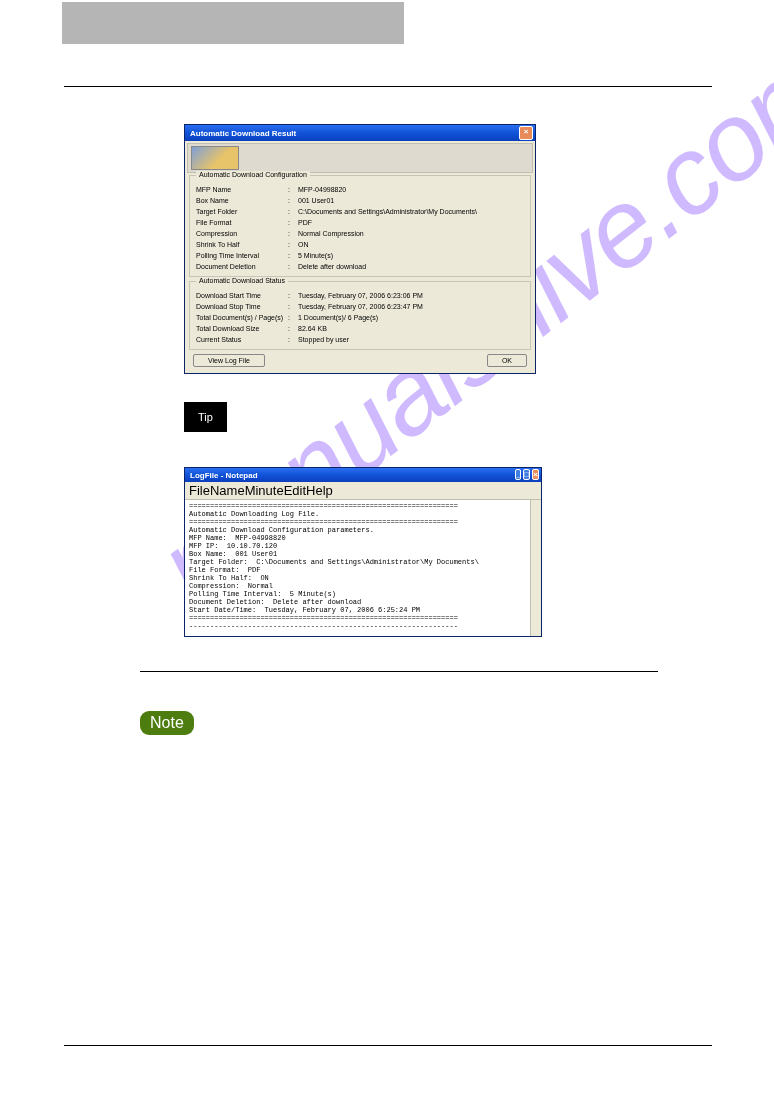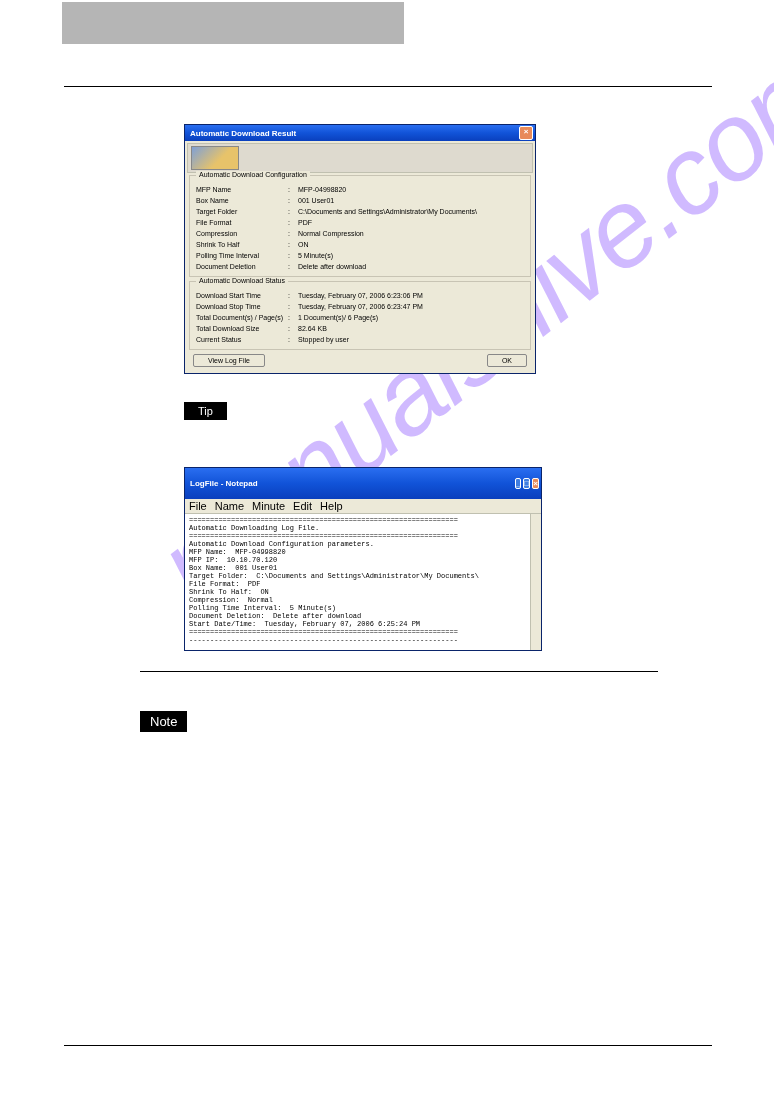--- a/index.html
+++ b/index.html
@@ -138,47 +138,46 @@
     border-radius: 2px;
   }
   
   .tip-badge {
     position: absolute;
     top: 402px;
     left: 184px;
     background: #000;
     color: #fff;
     font-size: 11px;
-    padding: 3px 14px;
+    padding: 9px 14px;
   }
   
   .notepad {
     position: absolute;
     top: 467px;
     left: 184px;
     width: 356px;
     border: 1px solid #0a246a;
   }
   .notepad .titlebar2 {
-    height: 31px;
+    height: 14px;
     background: linear-gradient(to bottom, #2a6ef0, #1153d8 50%, #0a3fbd);
     display: flex;
     align-items: center;
     justify-content: space-between;
     padding: 0 2px 0 5px;
     color: #fff;
     font-size: 8px;
     font-weight: bold;
   }
   .menubar {
     background: #ece9d8;
-    font-size: 11px;
+    font-size: 13px;
     padding: 1px 4px;
     display: flex;
-    gap: 8px;
     border-bottom: 1px solid #c0c0b0;
   }
   .np-body {
     background: #fff;
     font-family: "Courier New", monospace;
     font-size: 7px;
     line-height: 8px;
     padding: 2px 4px 6px 4px;
     color: #000;
     white-space: pre;
@@ -198,24 +197,25 @@
     position: absolute;
     left: 140px;
     top: 671px;
     width: 518px;
     border-top: 1px solid #000;
   }
   .note-badge {
     position: absolute;
     top: 711px;
     left: 140px;
-    background: #000000;
-    color: #fff;
-    font-size: 13px;
+    background: #4d7c0f;
+    color: #fff;
+    font-size: 16px;
     padding: 3px 10px;
+    border-radius: 9px;
   }
 </style>
 </head>
 <body>
 
 <div class="page">
   <div class="top-gray"></div>
   <div class="hr-line hr1"></div>
 
   <div class="watermark">manualshive.com</div>

